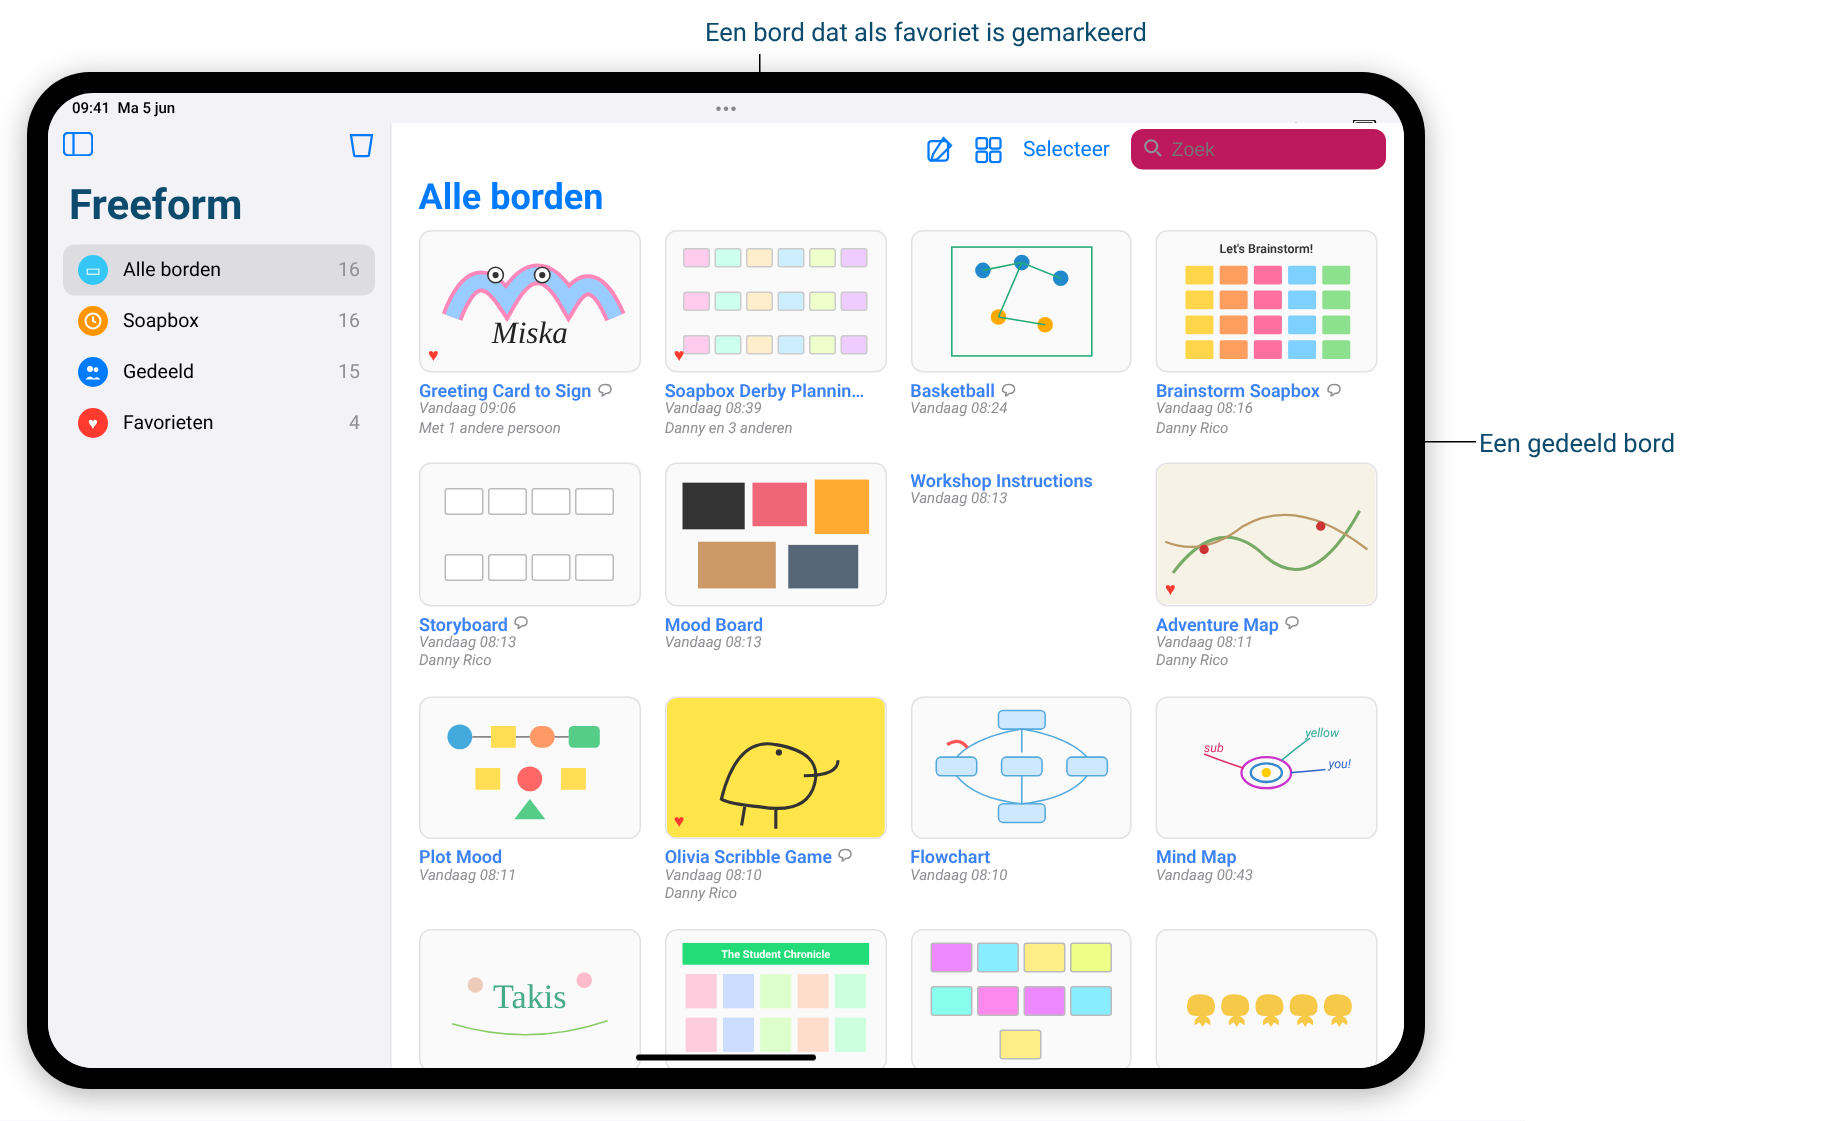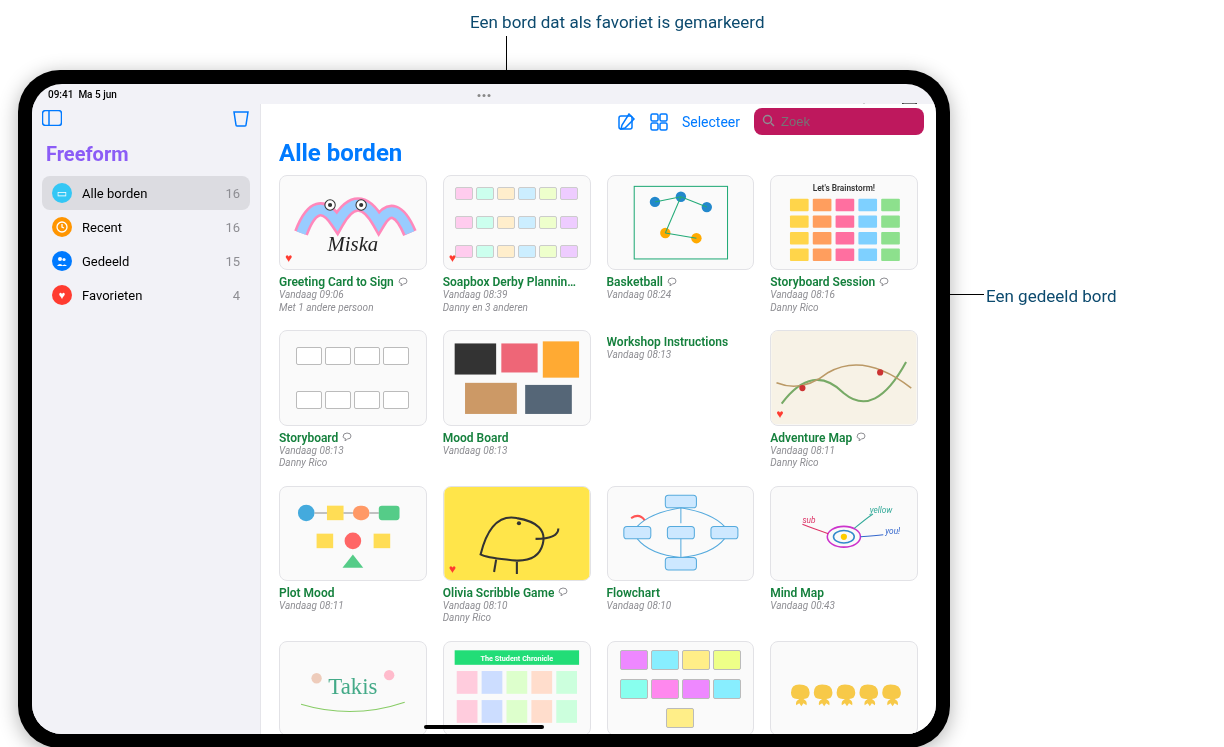--- a/index.html
+++ b/index.html
@@ -18,21 +18,21 @@
     color: #0c4a6e;
   }
   .callout-line {
     position: absolute;
     background: #000;
   }
   
   .ipad-frame {
     position: absolute;
     left: 18px;
-    top: 70px;
+    top: 48px;
     width: 932px;
     height: 678px;
     background: #000;
     border-radius: 42px;
     padding: 14px;
     box-shadow: 0 4px 20px rgba(0,0,0,0.3);
   }
   .ipad-screen {
     width: 100%;
     height: 100%;
@@ -84,23 +84,23 @@
     flex-direction: column;
     flex-shrink: 0;
   }
   .sidebar-top {
     display: flex;
     justify-content: space-between;
     margin-bottom: 8px;
     color: #007aff;
   }
   .sidebar-title {
-    font-size: 20px;
+    font-size: 28px;
     font-weight: 700;
-    color: #8b5cf6;
+    color: #0c4a6e;
     margin: 2px 4px 10px 4px;
   }
   .sidebar-item {
     display: flex;
     align-items: center;
     padding: 7px 10px;
     border-radius: 8px;
     font-size: 13px;
     color: #000;
     cursor: pointer;
@@ -204,21 +204,21 @@
   }
   .board-title-row {
     display: flex;
     align-items: center;
     gap: 4px;
     margin-top: 5px;
   }
   .board-title {
     font-size: 12px;
     font-weight: 600;
-    color: #15803d;
+    color: #3b82f6;
     white-space: nowrap;
     overflow: hidden;
     text-overflow: ellipsis;
   }
   .shared-icon {
     font-size: 11px;
     color: #8e8e93;
     flex-shrink: 0;
   }
   .board-sub {
@@ -314,21 +314,21 @@
           <span class="si-label">Alle borden</span>
           <span class="si-count">16</span>
         </div>
         <div class="sidebar-item">
           <span class="si-icon" style="background:#ff9500">
             <svg width="12" height="12" viewBox="0 0 12 12">
                 <circle cx="6" cy="6" r="5" fill="none" stroke="#fff" stroke-width="1.3"></circle>
                 <path d="M6 3 V6 L8 7" stroke="#fff" stroke-width="1.3" fill="none"></path>
               </svg>
           </span>
-          <span class="si-label">Recent</span>
+          <span class="si-label">Soapbox</span>
           <span class="si-count">16</span>
         </div>
         <div class="sidebar-item">
           <span class="si-icon" style="background:#007aff">
             <svg width="12" height="12" viewBox="0 0 12 12">
                 <circle cx="4" cy="4" r="2" fill="#fff"></circle>
                 <circle cx="8" cy="4.5" r="1.6" fill="#fff"></circle>
                 <path d="M1 11 Q4 7 7 11 Z" fill="#fff"></path>
                 <path d="M6 11 Q8.5 8 11 11 Z" fill="#fff"></path>
               </svg>
@@ -469,21 +469,21 @@
                   <rect x="84" y="54" width="18" height="12" rx="1" fill="#7ed0ff"></rect>
                   <rect x="106" y="54" width="18" height="12" rx="1" fill="#8de08d"></rect>
                   <rect x="18" y="70" width="18" height="12" rx="1" fill="#ffd54a"></rect>
                   <rect x="40" y="70" width="18" height="12" rx="1" fill="#ff9e5e"></rect>
                   <rect x="62" y="70" width="18" height="12" rx="1" fill="#ff6fa0"></rect>
                   <rect x="84" y="70" width="18" height="12" rx="1" fill="#7ed0ff"></rect>
                   <rect x="106" y="70" width="18" height="12" rx="1" fill="#8de08d"></rect>
       </svg>
               </div>
               <div class="board-title-row">
-                <div class="board-title">Storyboard Session</div>
+                <div class="board-title">Brainstorm Soapbox</div>
                 <span class="shared-icon"><svg width="11" height="10" viewBox="0 0 11 10">
                     <path d="M1 6 Q1 2 5 2 Q9 2 9 5 Q9 8 5.5 8 L3 10 L3.5 7.5 Q1 7 1 6 Z" fill="none" stroke="#8e8e93" stroke-width="1"></path>
                   </svg></span>
               </div>
               <div class="board-sub">Vandaag 08:16</div>
               <div class="board-sub">Danny Rico</div>
             </div>
             <div class="board">
               <div class="thumb">
                 <div class="art sb-row">

